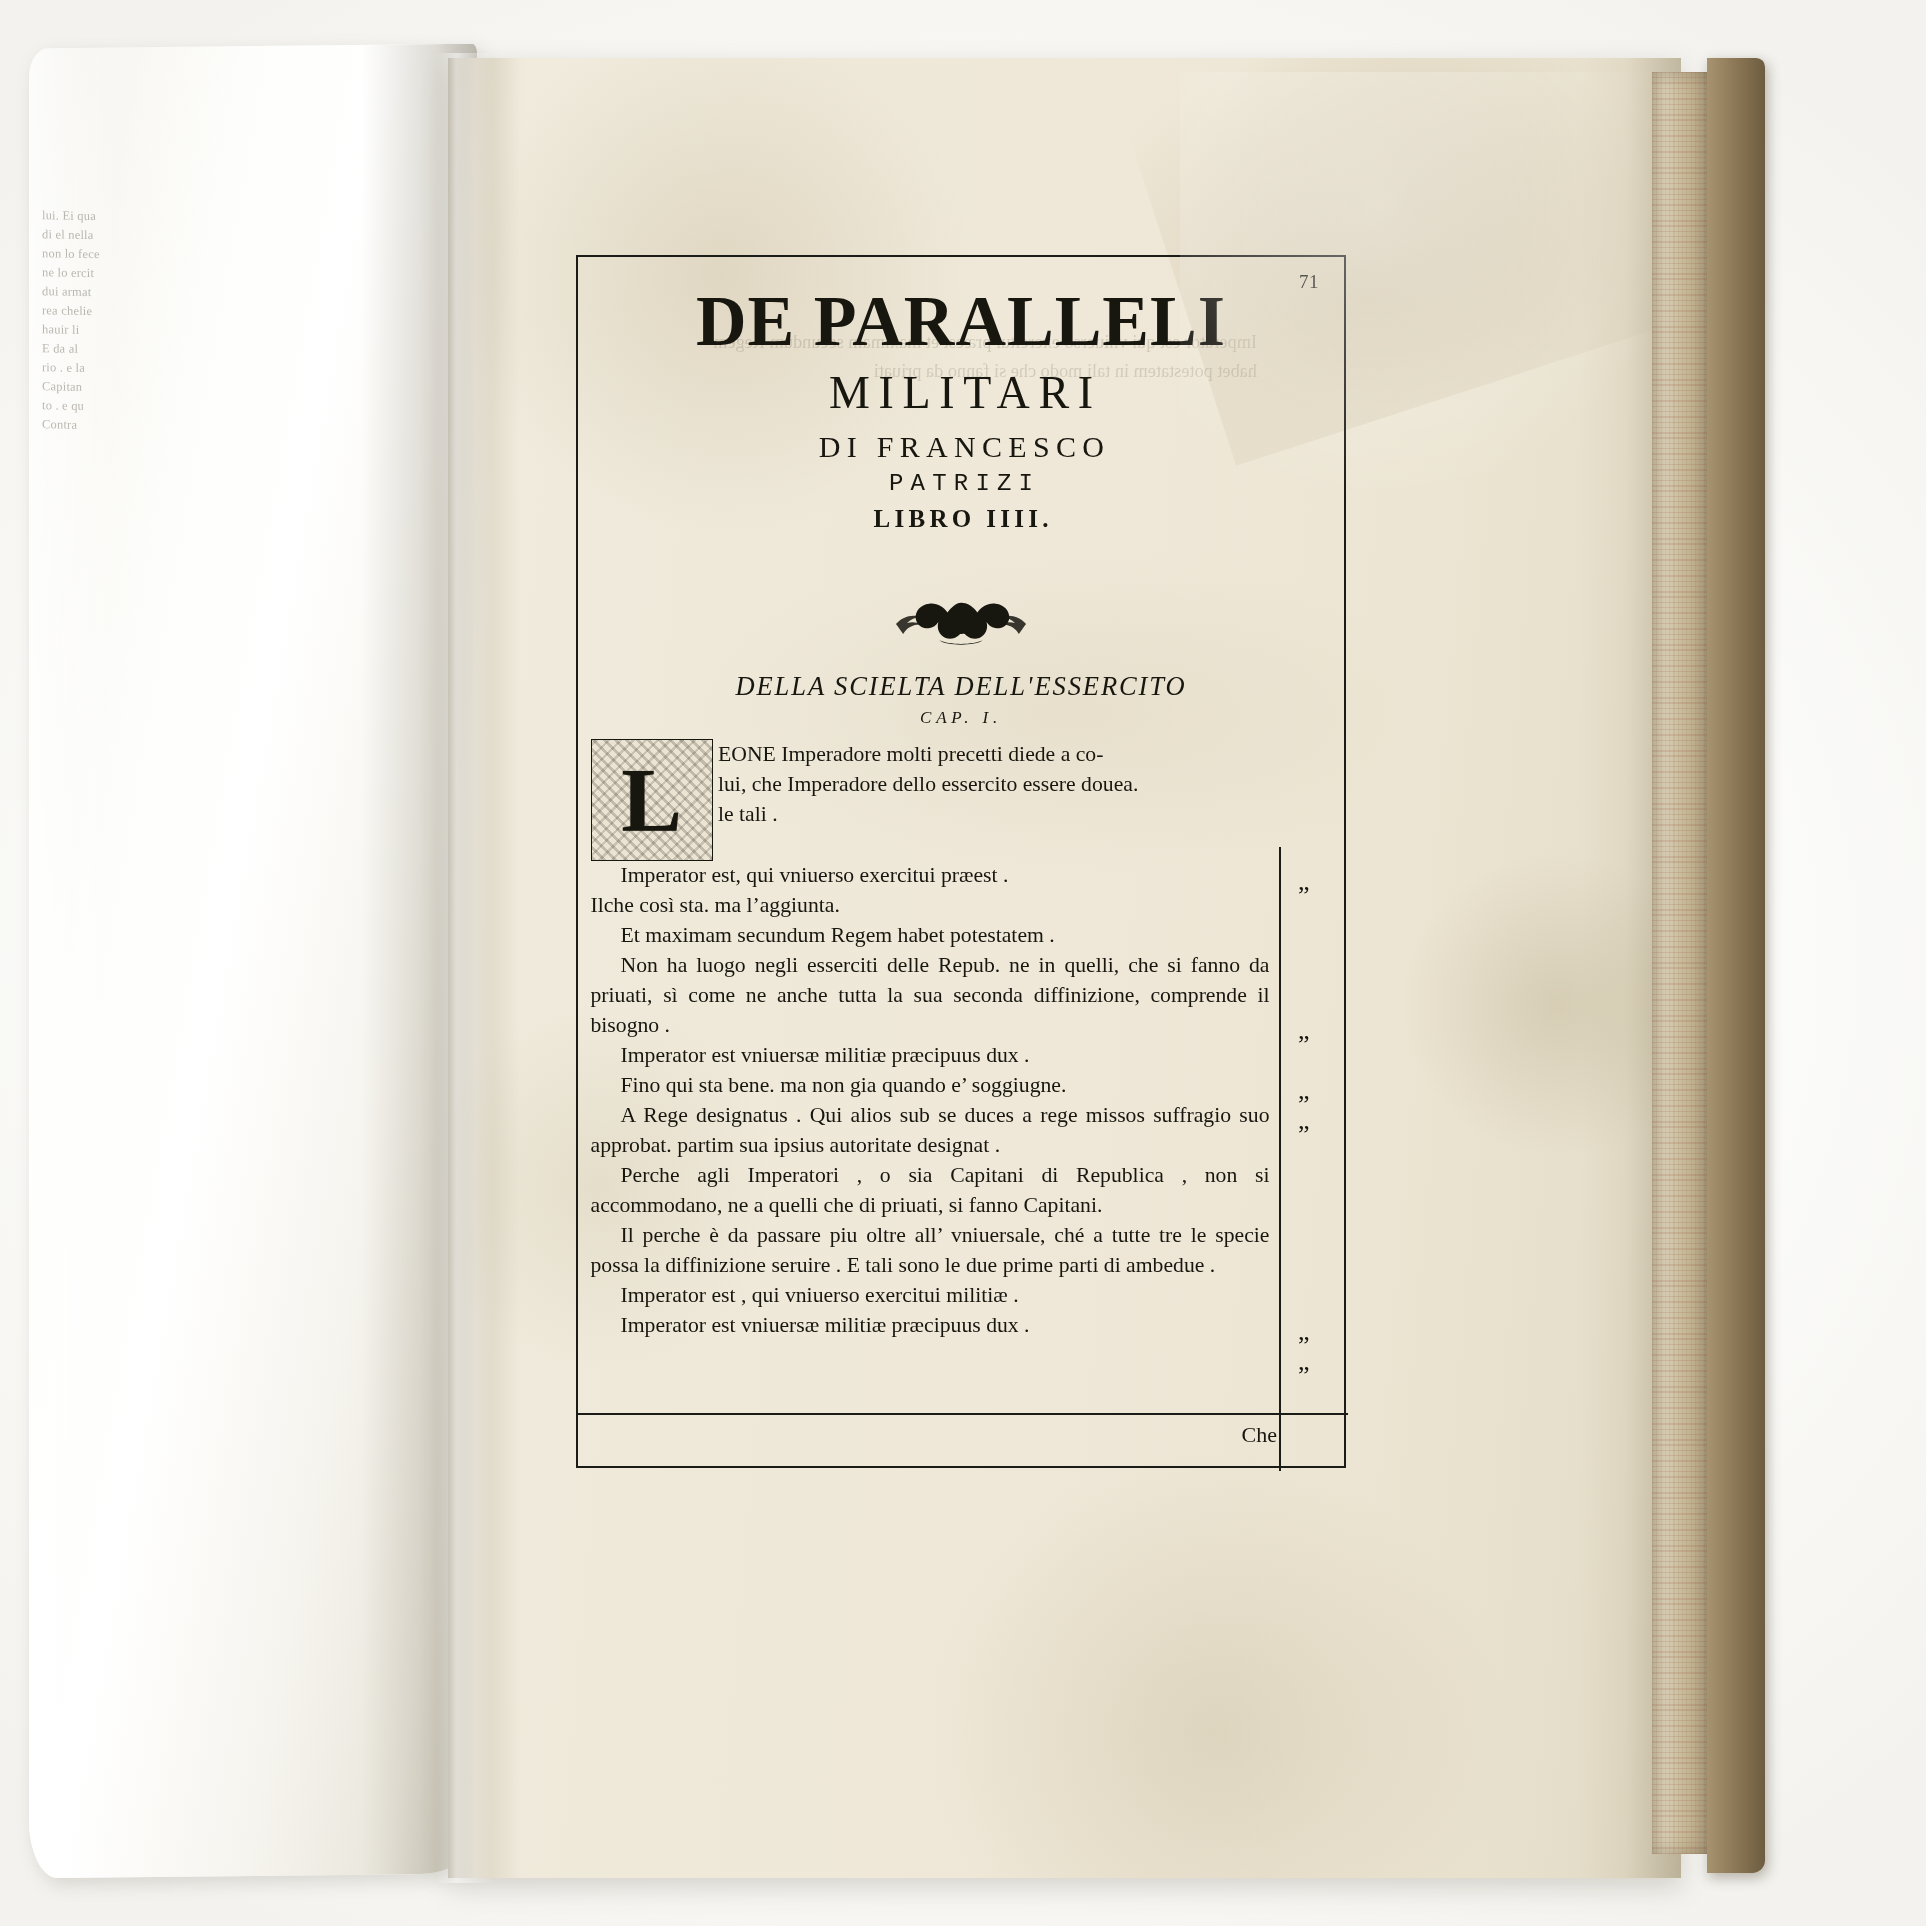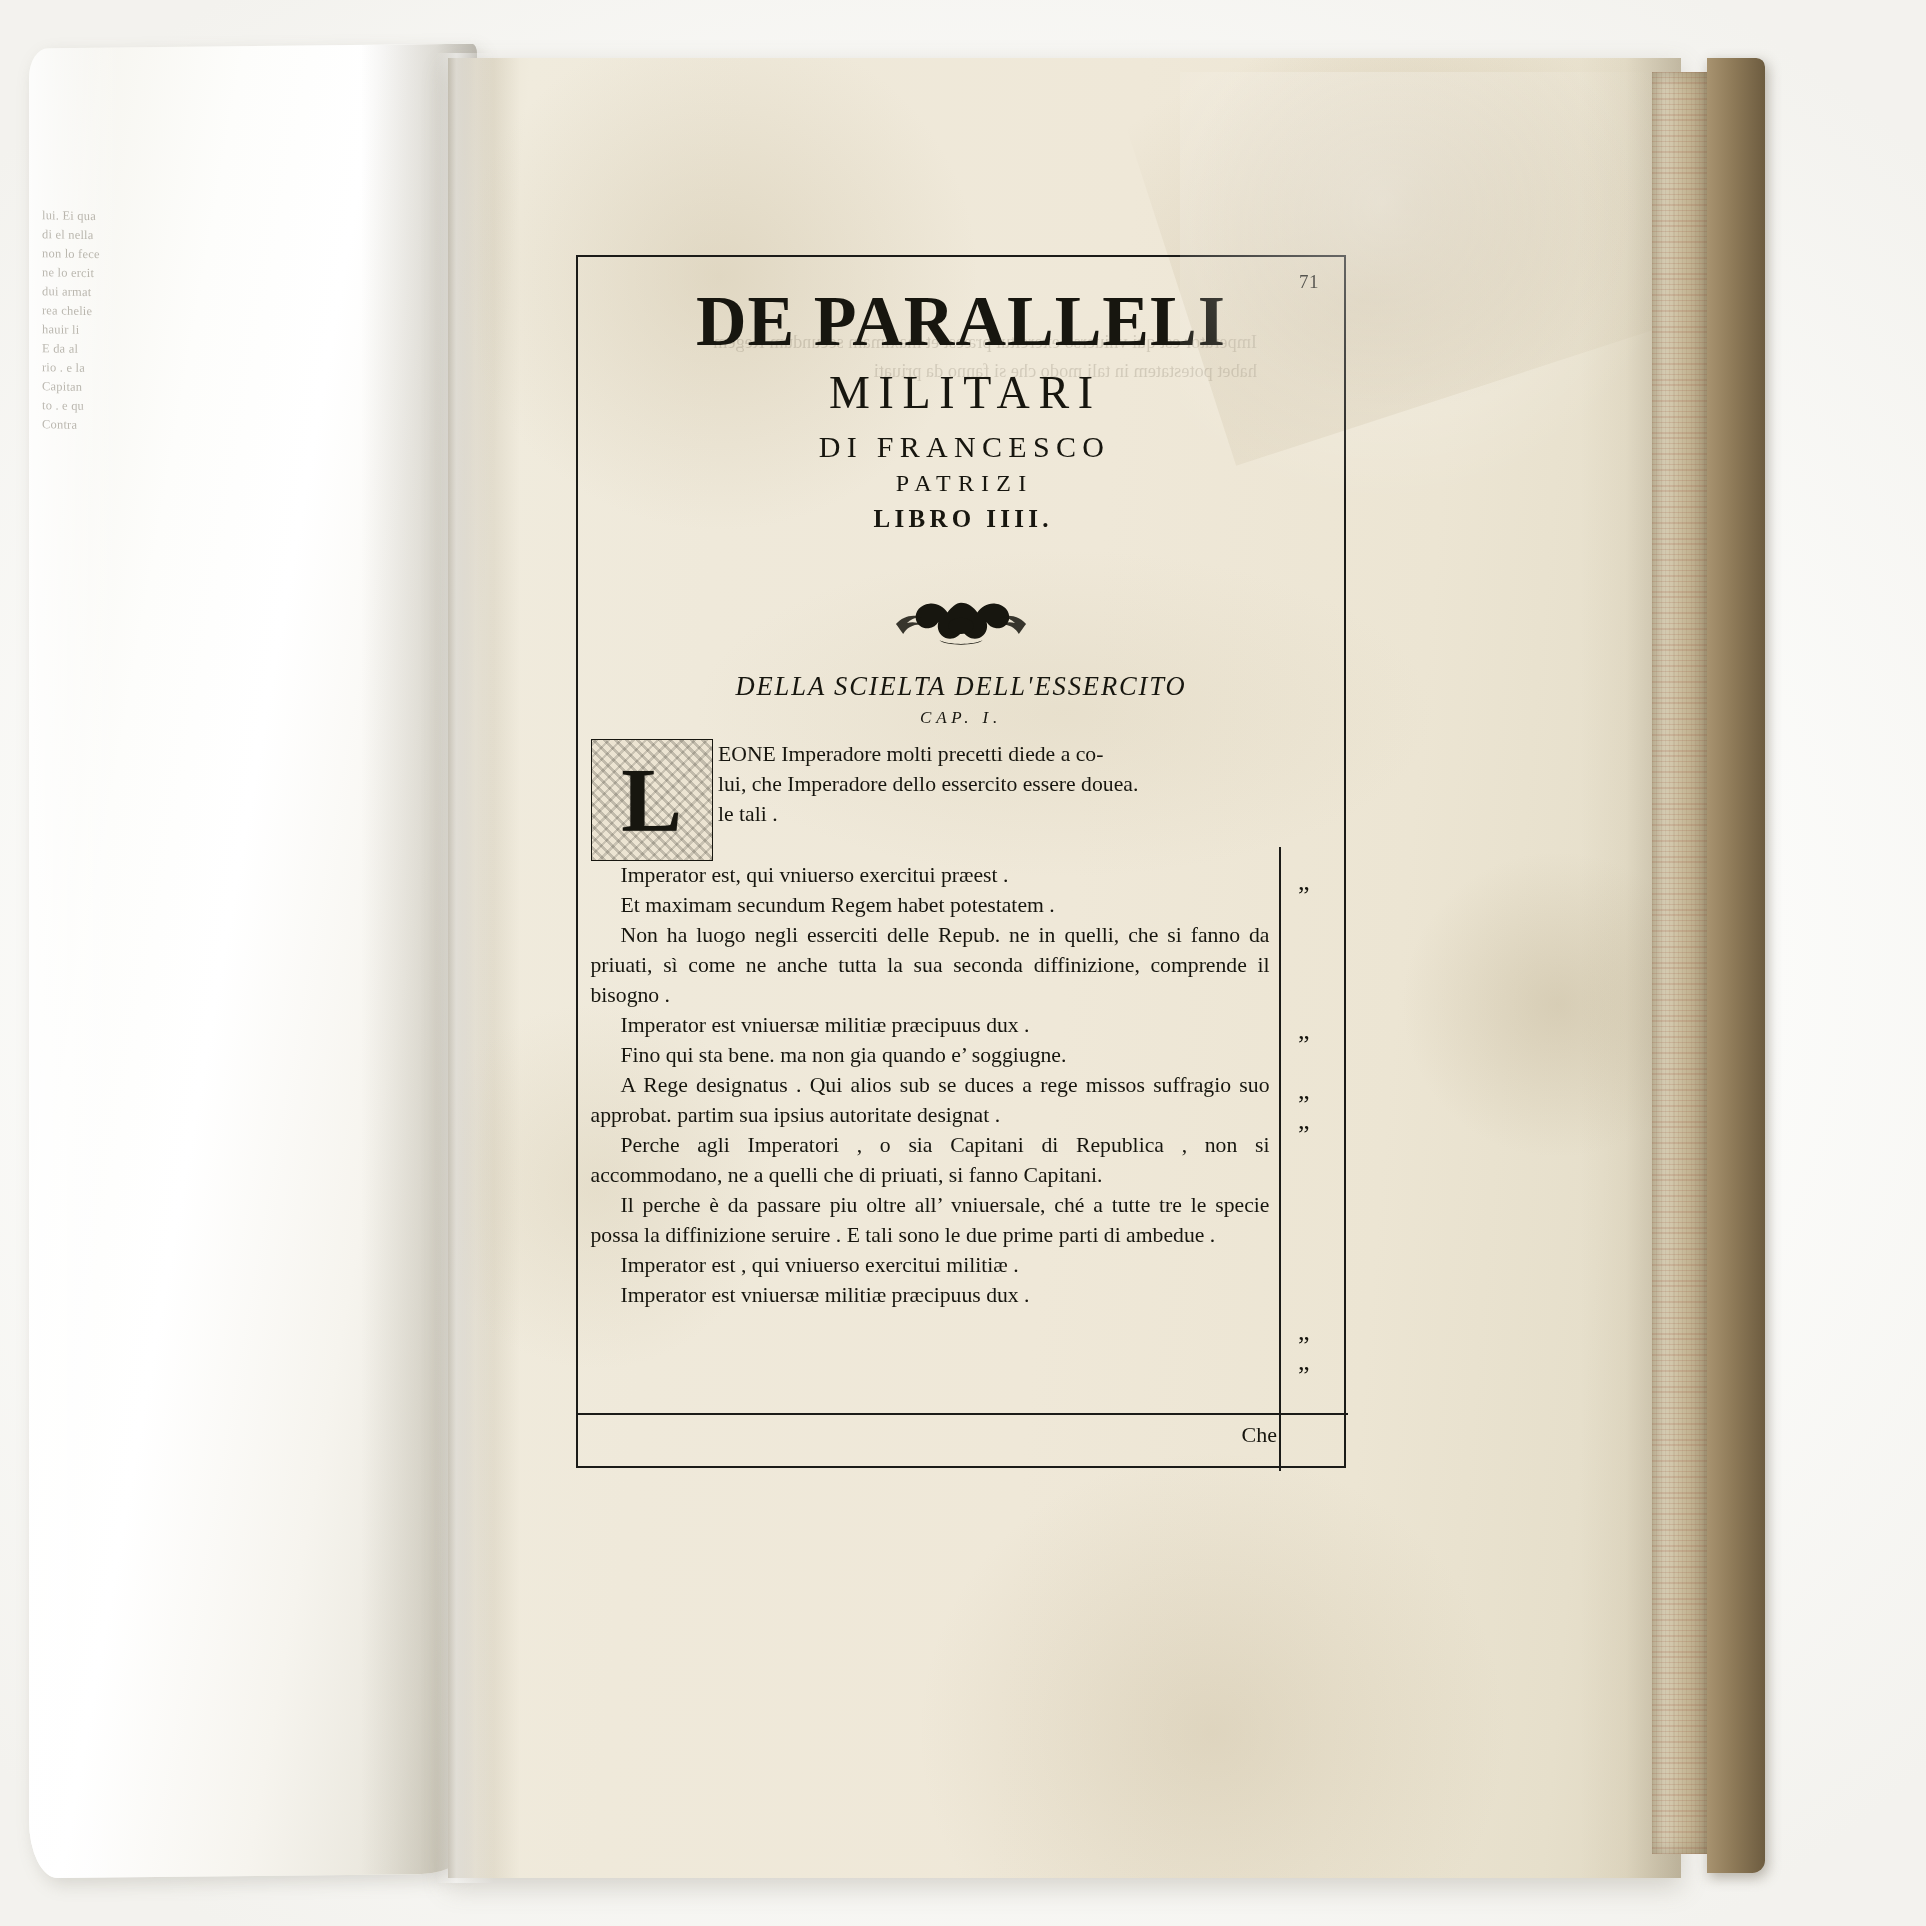--- a/index.html
+++ b/index.html
@@ -205,20 +205,21 @@
     font-size: 30px;
     letter-spacing: 6.3px;
     margin-top: 10.6px;
     padding-left: 7px;
   }
   #title-sub3 {
     font-size: 24px;
     letter-spacing: 7.2px;
     margin-top: 6.7px;
     padding-left: 7.2px;
+    font-family: Liberation Mono, monospace;
   }
   #title-sub4 {
     font-size: 25px;
     letter-spacing: 4.3px;
     margin-top: 7.7px;
     padding-left: 4.3px;
     font-weight: bold;
   }
 
   
@@ -409,20 +410,21 @@
       </div>
 
       <div id="lead-lines" class="ink">
         <p>EONE Imperadore molti precetti diede a co-</p>
         <p>lui, che Imperadore dello essercito essere douea.</p>
         <p>le tali .</p>
       </div>
 
       <div id="rest-lines" class="ink">
         <p class="ind">Imperator est, qui vniuerso exercitui præest .</p>
+        <p>Ilche così sta. ma l’aggiunta.</p>
         <p class="ind">Et maximam secundum Regem habet potestatem .</p>
         <p class="ind">Non ha luogo negli esserciti delle Repub. ne in quelli, che si fanno da priuati, sì come ne anche tutta la sua seconda diffinizione, comprende il bisogno .</p>
         <p class="ind">Imperator est vniuersæ militiæ præcipuus dux .</p>
         <p class="ind">Fino qui sta bene. ma non gia quando e’ soggiugne.</p>
         <p class="ind">A Rege designatus . Qui alios sub se duces a rege missos suffragio suo approbat. partim sua ipsius autoritate designat .</p>
         <p class="ind">Perche agli Imperatori , o sia Capitani di Republica , non si accommodano, ne a quelli che di priuati, si fanno Capitani.</p>
         <p class="ind">Il perche è da passare piu oltre all’ vniuersale, ché a tutte tre le specie possa la diffinizione seruire . E tali sono le due prime parti di ambedue .</p>
         <p class="ind">Imperator est , qui vniuerso exercitui militiæ .</p>
         <p class="ind">Imperator est vniuersæ militiæ præcipuus dux .</p>
       </div>

